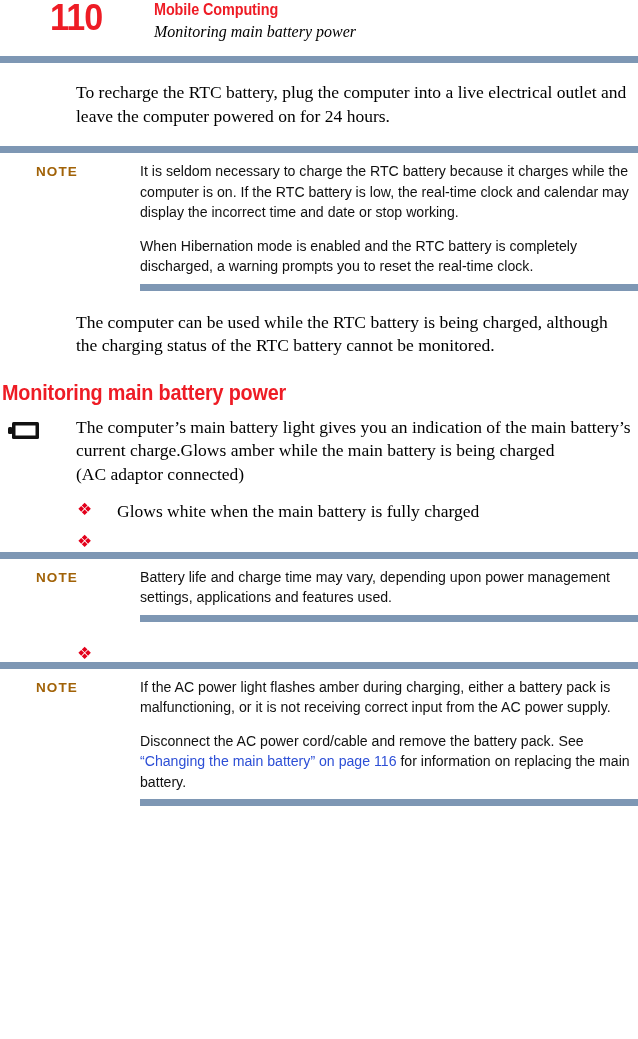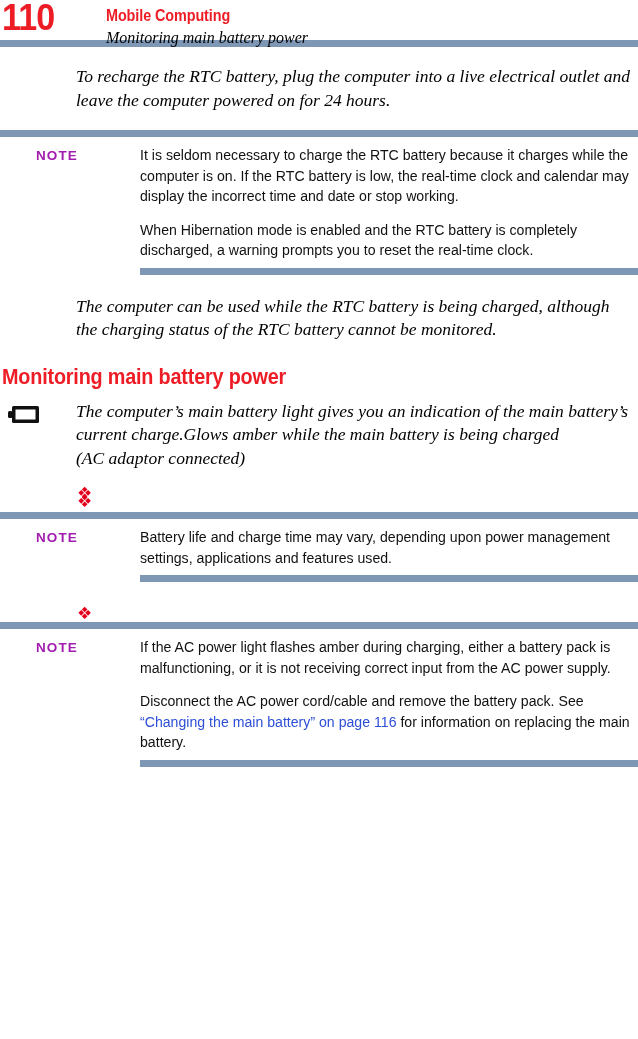--- a/index.html
+++ b/index.html
@@ -12,39 +12,40 @@
     height: 1039px;
     position: relative;
     font-family: "Liberation Serif", serif;
     color: #000000;
     overflow: hidden;
   }
 
   
   .page-header {
     position: relative;
-    height: 40px;
+    height: 56px;
+    margin-left: 48px;
   }
   .page-number {
     position: absolute;
     left: 2px;
     top: -2px;
     font-family: "Liberation Sans", sans-serif;
     font-weight: bold;
     font-size: 37px;
     line-height: 40px;
     letter-spacing: -1px;
     color: #ee1c25;
     transform: scaleX(0.92);
     transform-origin: left top;
   }
   .header-titles {
     position: absolute;
     left: 106px;
-    top: 6px;
+    top: 0px;
   }
   .chapter-title {
     font-family: "Liberation Sans", sans-serif;
     font-weight: bold;
     font-size: 16px;
     line-height: 20px;
     color: #ee1c25;
     transform: scaleX(0.9);
     transform-origin: left top;
     letter-spacing: -0.1px;
@@ -75,21 +76,20 @@
   
   .body-col {
     margin-left: 76px;
     width: 556px;
     font-family: "Liberation Serif", serif;
     font-size: 17.5px;
     line-height: 23.5px;
   }
   .body-col p {
     margin: 0;
-    font-style: italic;
   }
 
   
   .section-heading {
     font-family: "Liberation Sans", sans-serif;
     font-weight: bold;
     font-size: 22px;
     line-height: 26px;
     color: #ee1c25;
     margin-left: 2px;
@@ -142,21 +142,21 @@
     min-height: 20px;
   }
   .note-label {
     position: absolute;
     left: 36px;
     top: 11px;
     font-family: "Liberation Sans", sans-serif;
     font-weight: bold;
     font-size: 13.5px;
     letter-spacing: 1.1px;
-    color: #a21caf;
+    color: #a16207;
   }
   .note-text {
     margin-left: 140px;
     width: 498px;
     font-family: "Liberation Sans", sans-serif;
     font-size: 15.2px;
     line-height: 20.5px;
     color: #111111;
     transform: scaleX(0.93);
     transform-origin: left top;
@@ -234,20 +234,21 @@
   <div class="body-col">
     <p style="white-space: pre-line;">The computer’s main battery light gives you an indication of the main battery’s current charge.Glows amber while the main battery is being charged
 (AC adaptor connected)</p>
   </div>
 </div>
 
 <div class="sp-14"></div>
 
 <div class="bullet-item">
   <span class="bullet-mark">❖</span>
+  <span>Glows white when the main battery is fully charged</span>
 </div>
 
 <div class="sp-8"></div>
 
 <div class="bullet-item">
   <span class="bullet-mark">❖</span>
 </div>
 
 <div class="sp-20"></div>
 

